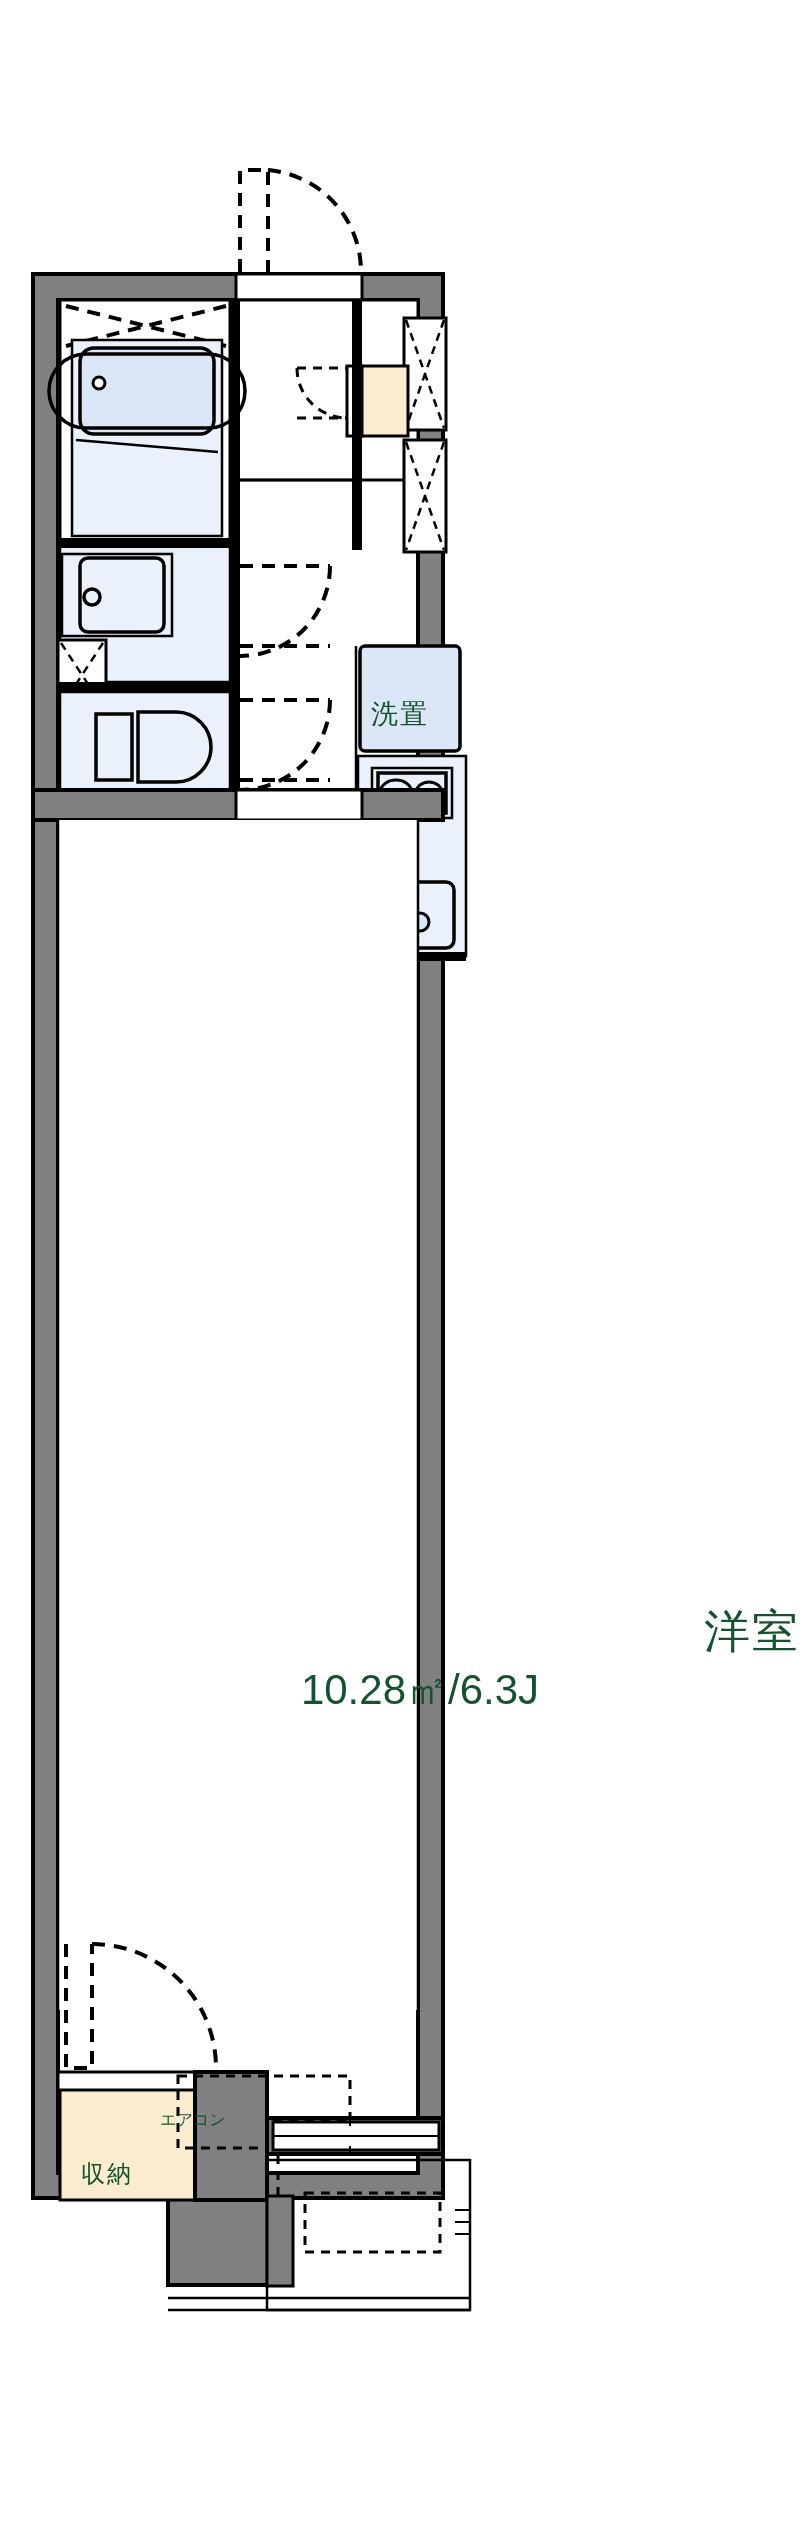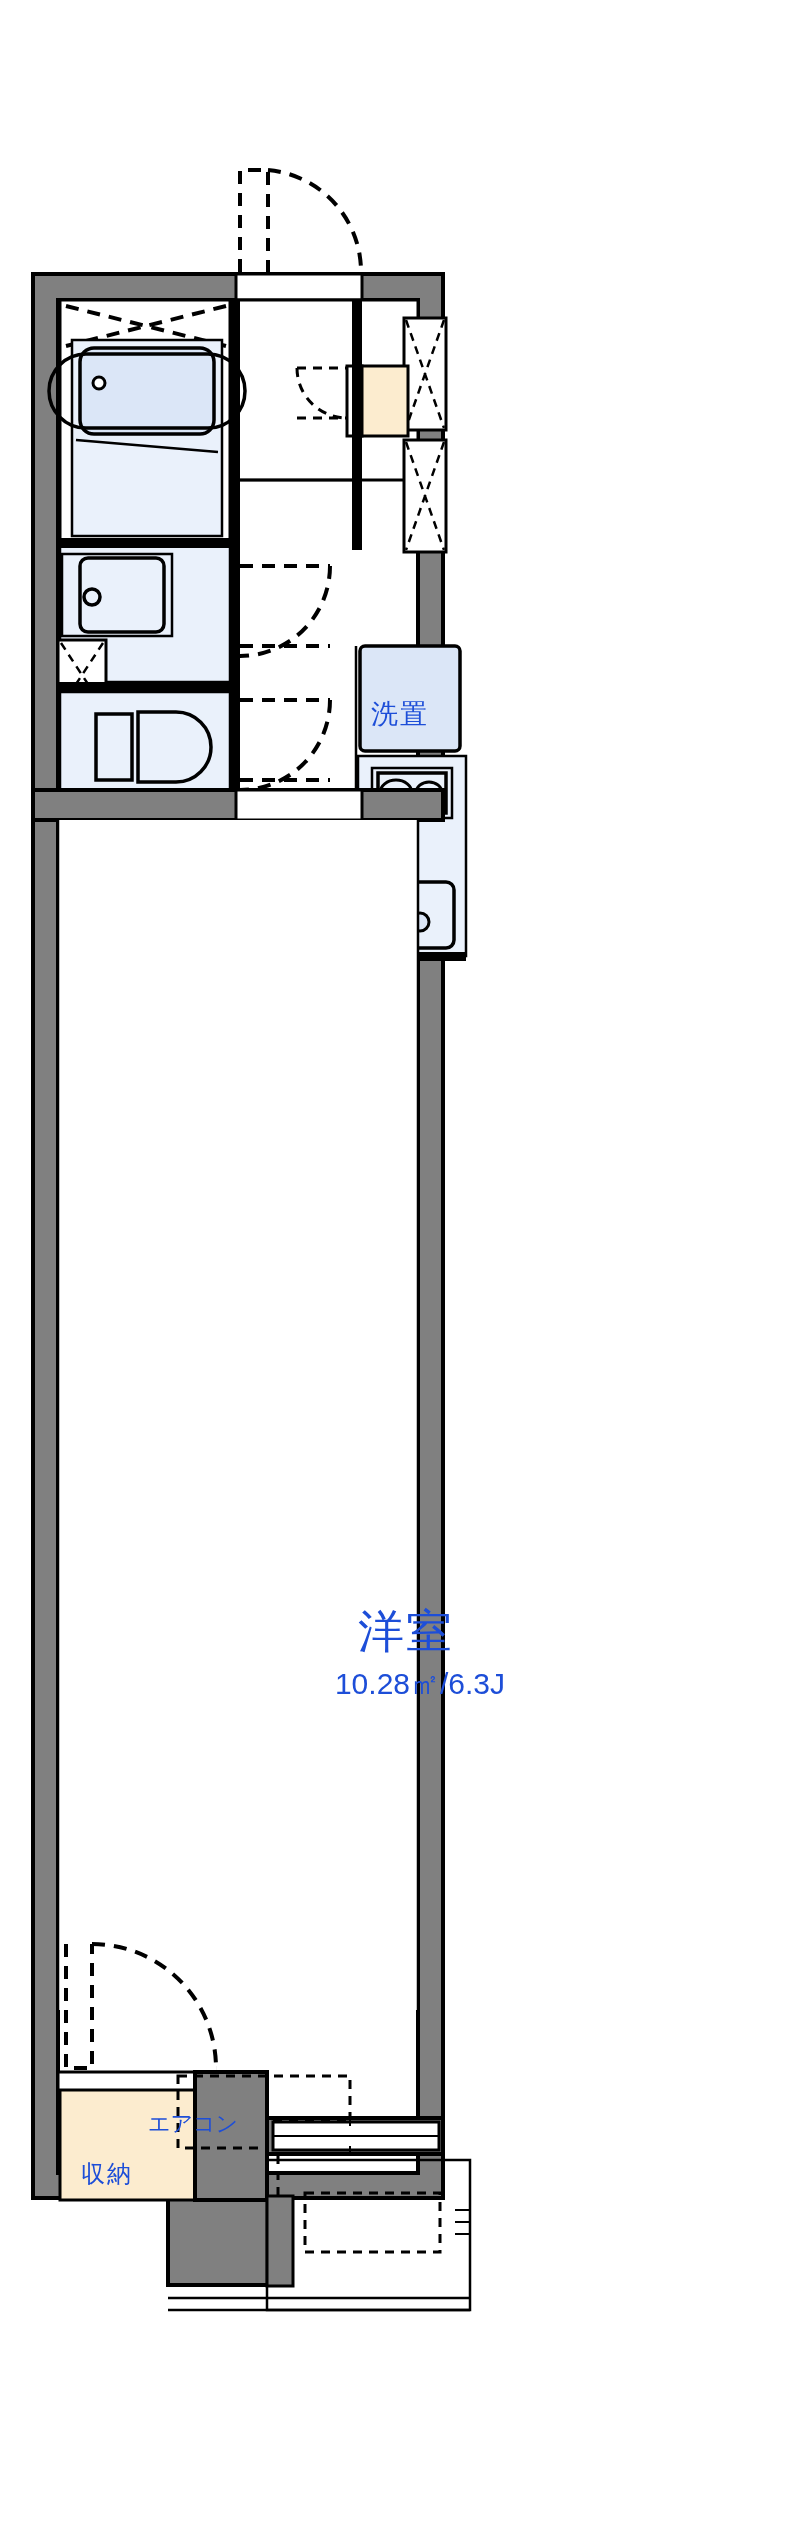--- a/index.html
+++ b/index.html
@@ -23,36 +23,37 @@
   #plan-svg {
     position: absolute;
     left: 0;
     top: 0;
     width: 800px;
     height: 2540px;
     display: block;
   }
   .lbl {
     position: absolute;
-    color: #1d4ed8;
+    color: #14532d;
     text-align: center;
     line-height: 1.05;
     white-space: nowrap;
     font-family: "Liberation Sans", "DejaVu Sans", sans-serif;
   }
   #label-room-name {
     left: 12px; right: 0;
     top: 1607px;
     font-size: 46px;
     letter-spacing: 2px;
+    text-align: right;
   }
   #label-room-area {
     left: 0; right: 0;
     top: 1668px;
-    font-size: 30px;
+    font-size: 42px;
     letter-spacing: 0px;
     padding-left: 40px;
   }
   #label-washer {
     left: 352px;
     top: 700px;
     width: 96px;
     font-size: 27px;
     letter-spacing: 2px;
   }
@@ -60,21 +61,21 @@
     left: 63px;
     top: 2161px;
     width: 88px;
     font-size: 24px;
     letter-spacing: 2px;
   }
   #label-aircon {
     left: 133px;
     top: 2112px;
     width: 120px;
-    font-size: 22px;
+    font-size: 16px;
     letter-spacing: 0px;
   }
 </style>
 </head>
 <body>
 
 <div id="plan-root">
 
   <svg id="plan-svg" viewBox="0 0 800 2540" xmlns="http://www.w3.org/2000/svg">
 

